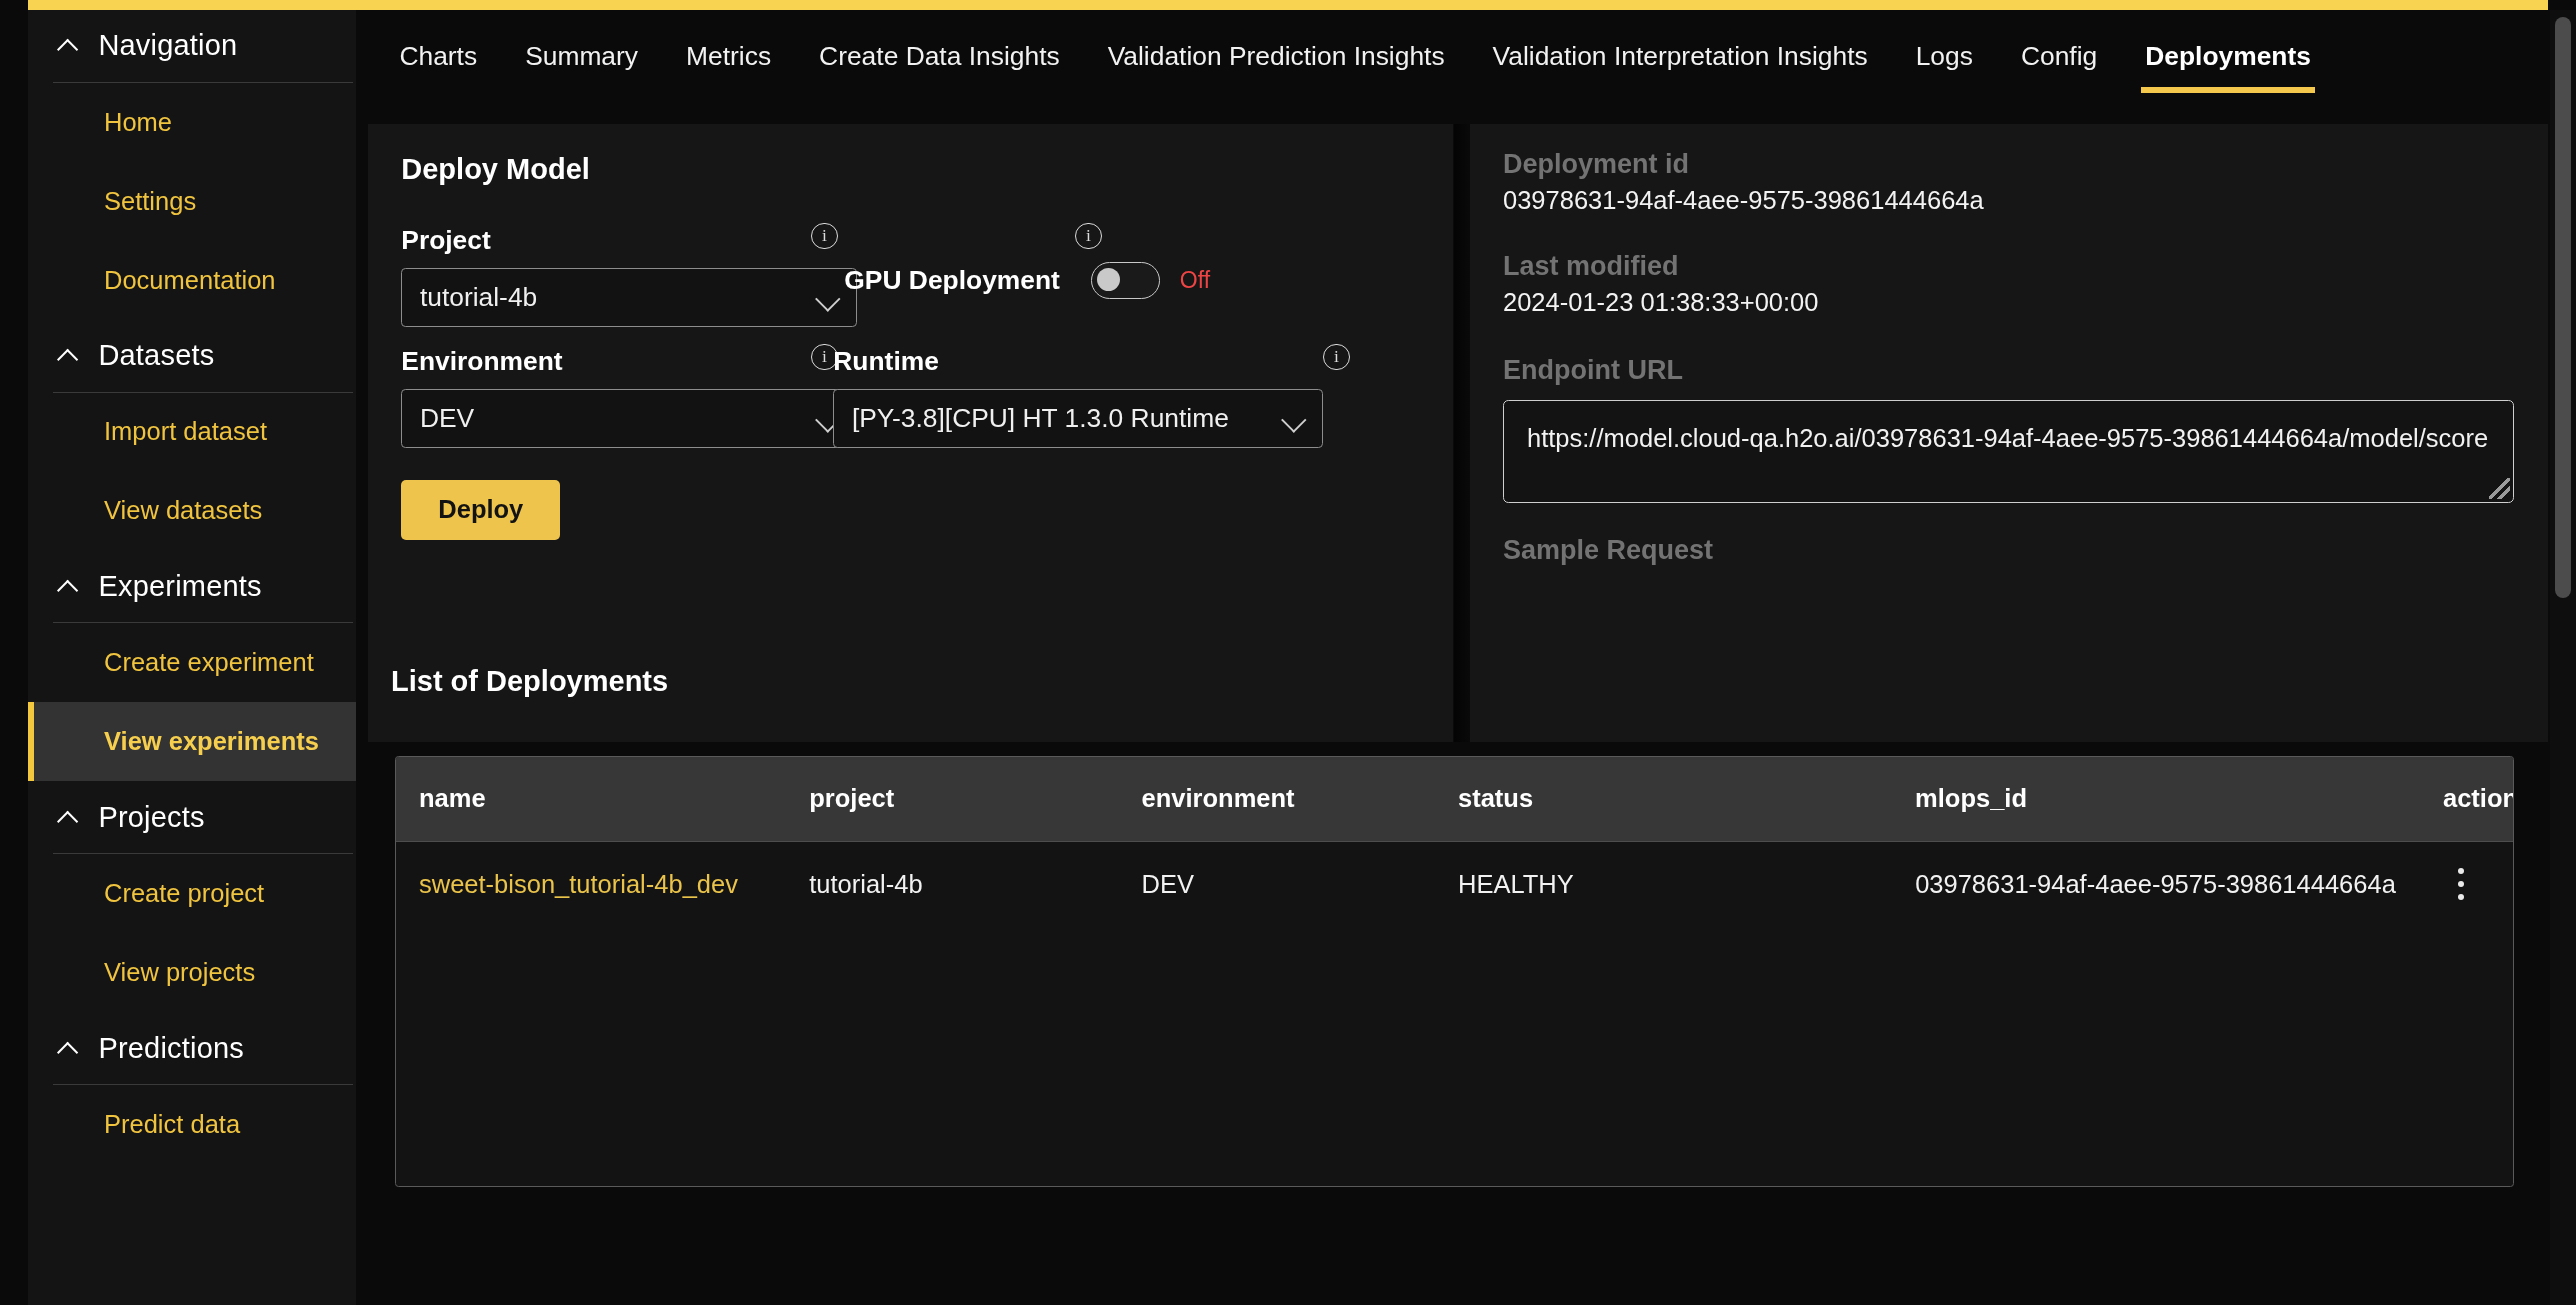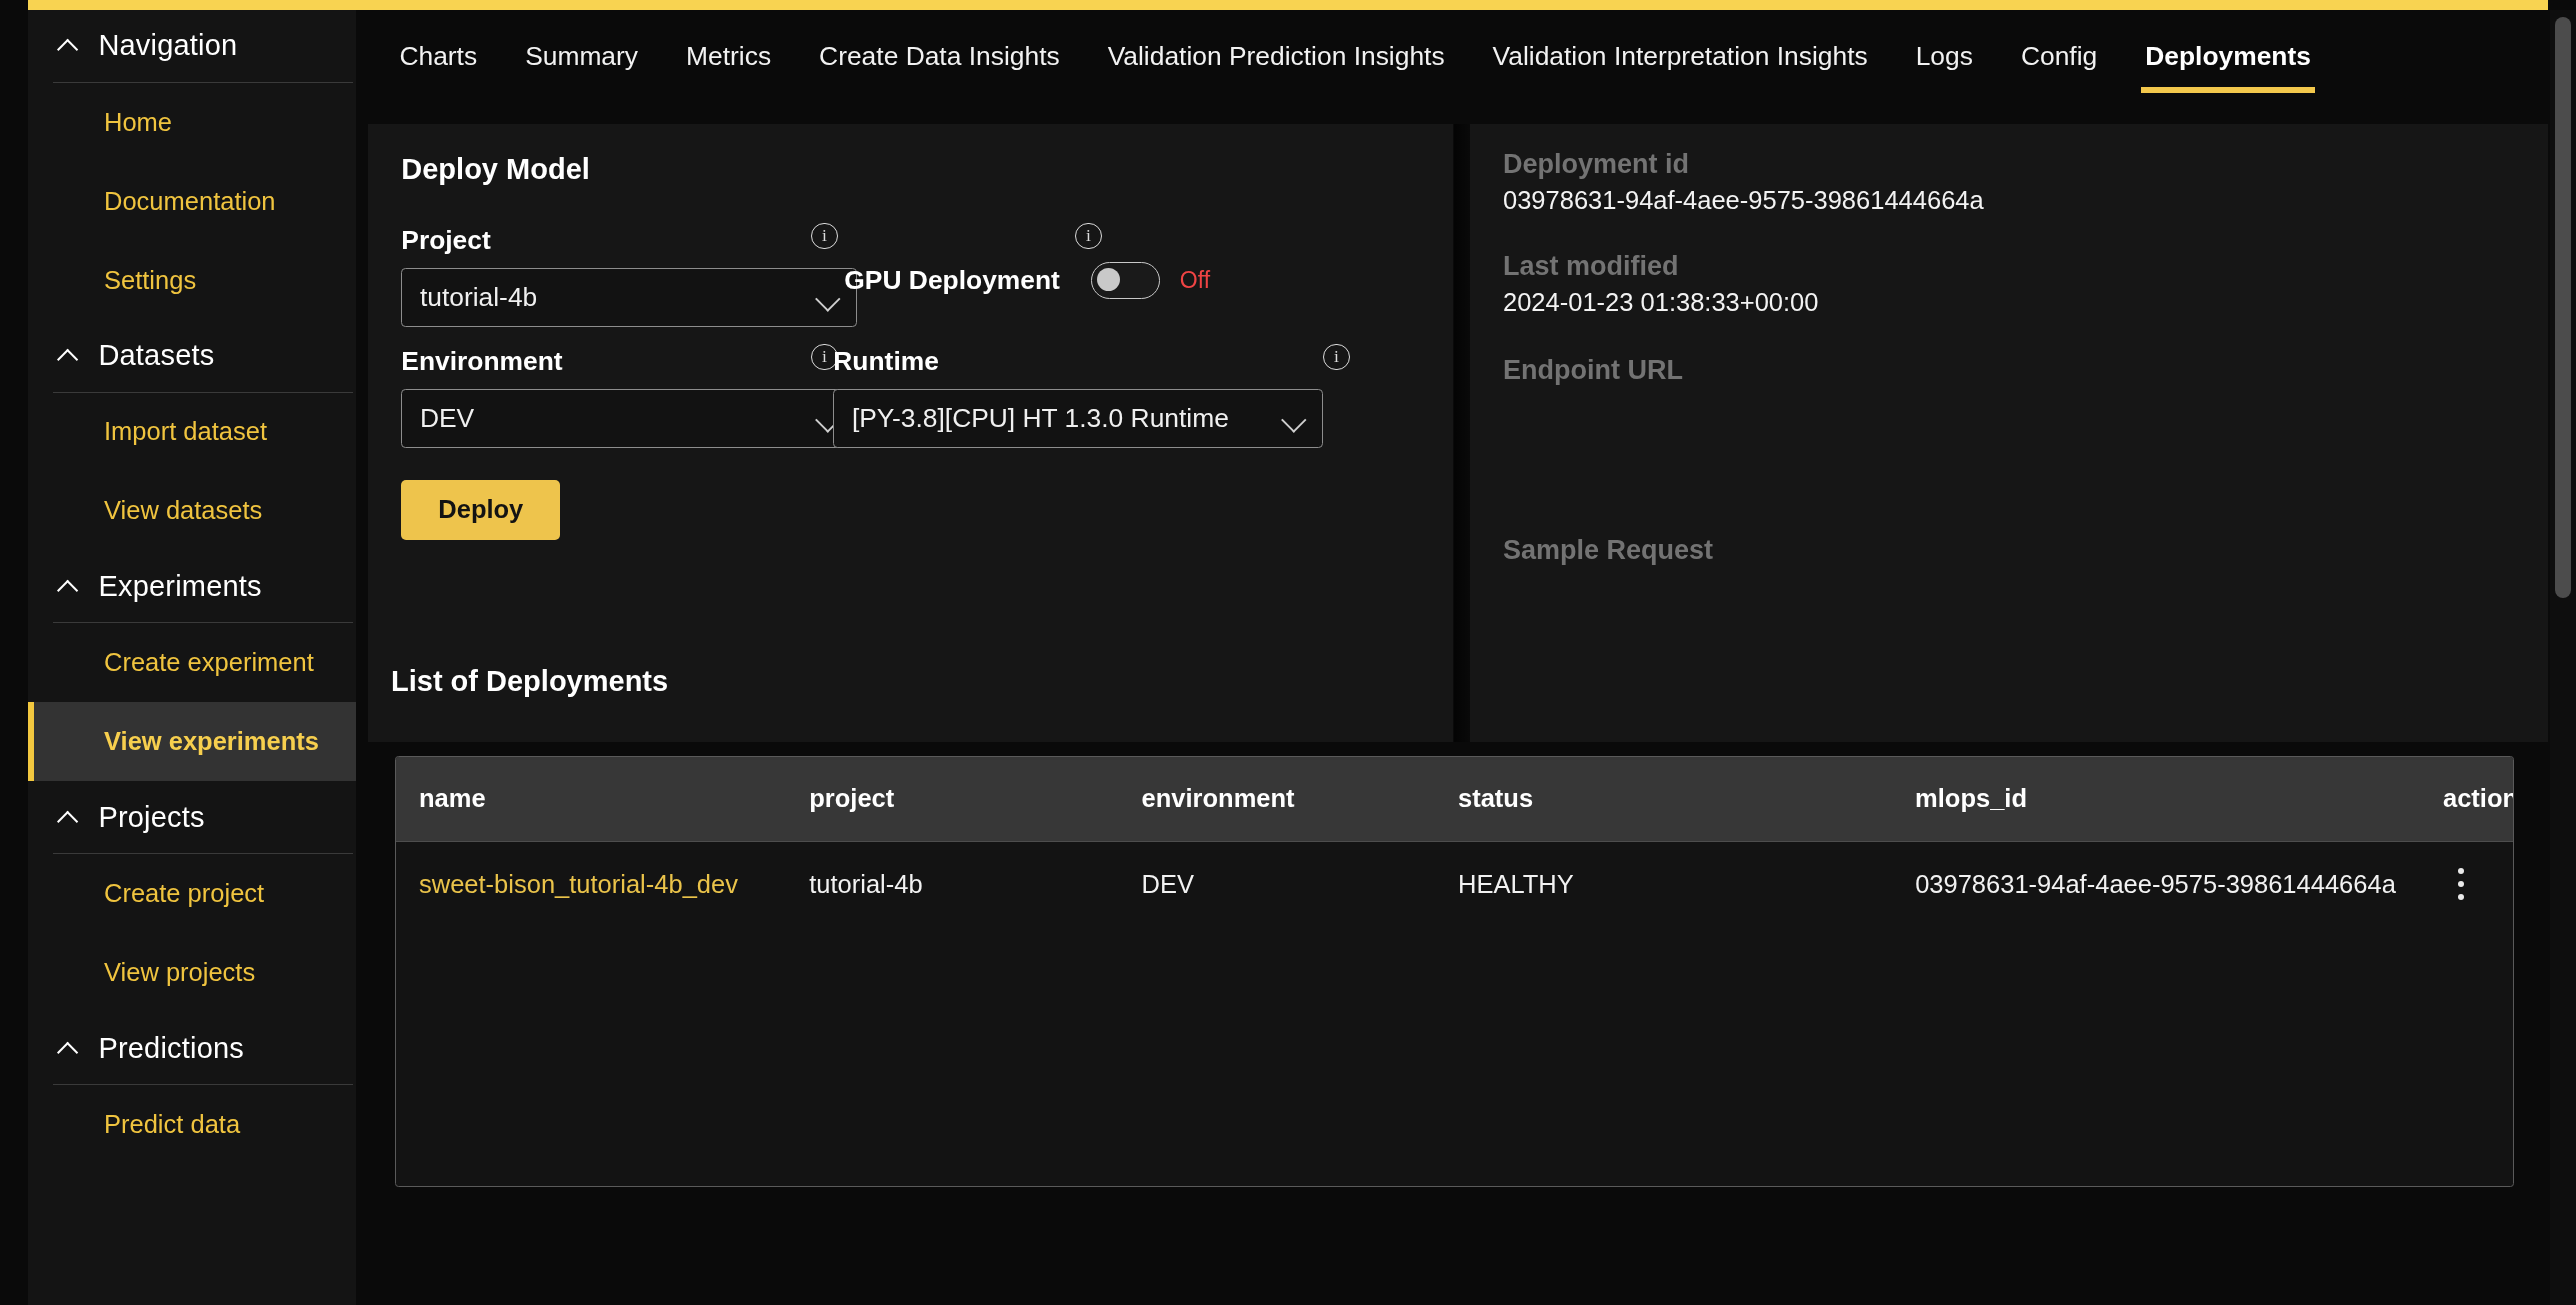--- a/index.html
+++ b/index.html
@@ -234,22 +234,22 @@
 
   <div class="topbar"></div>
 
   <div class="sidebar" id="sidebar">
       <div class="nav-group-header">
         <span class="chev"></span>
         <span>Navigation</span>
       </div>
       <div class="nav-divider"></div>
       <a class="nav-item" href="#">Home</a>
+      <a class="nav-item" href="#">Settings</a>
       <a class="nav-item" href="#">Documentation</a>
-      <a class="nav-item" href="#">Settings</a>
       <div class="nav-group-header">
         <span class="chev"></span>
         <span>Datasets</span>
       </div>
       <div class="nav-divider"></div>
       <a class="nav-item" href="#">Import dataset</a>
       <a class="nav-item" href="#">View datasets</a>
       <div class="nav-group-header">
         <span class="chev"></span>
         <span>Experiments</span>
@@ -338,20 +338,24 @@
         <div class="info-val">03978631-94af-4aee-9575-39861444664a</div>
       </div>
 
       <div style="position:absolute;left:33px;top:127px;">
         <div class="info-head">Last modified</div>
         <div class="info-val">2024-01-23 01:38:33+00:00</div>
       </div>
 
       <div style="position:absolute;left:33px;top:231px;width:1011px;">
         <div class="info-head">Endpoint URL</div>
+        <div class="textbox" style="margin-top:14px;height:103px;">
+          <span>https://model.cloud-qa.h2o.ai/03978631-94af-4aee-9575-39861444664a/model/score</span>
+          <span class="resize-grip"></span>
+        </div>
       </div>
 
       <div style="position:absolute;left:33px;top:411px;width:1011px;">
         <div class="info-head">Sample Request</div>
       </div>
     </div>
 
     <div class="list-title" style="left:35px;top:655px;">List of Deployments</div>
 
     <div class="table-card" style="left:39px;top:746px;">

